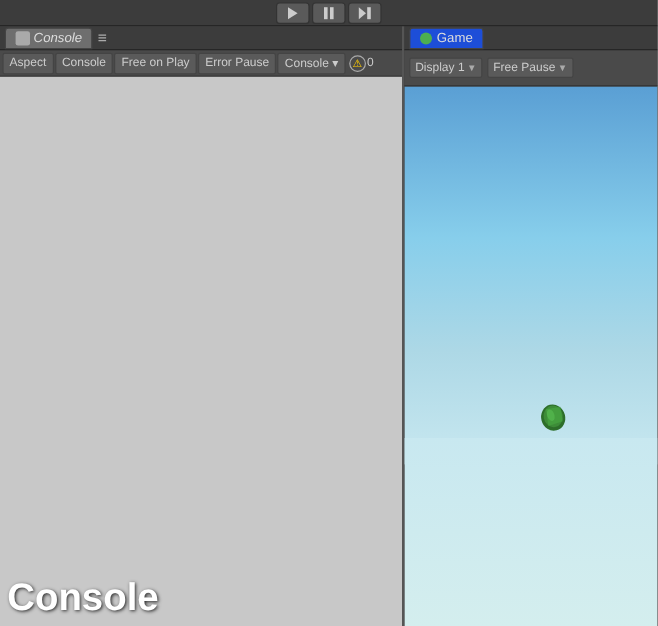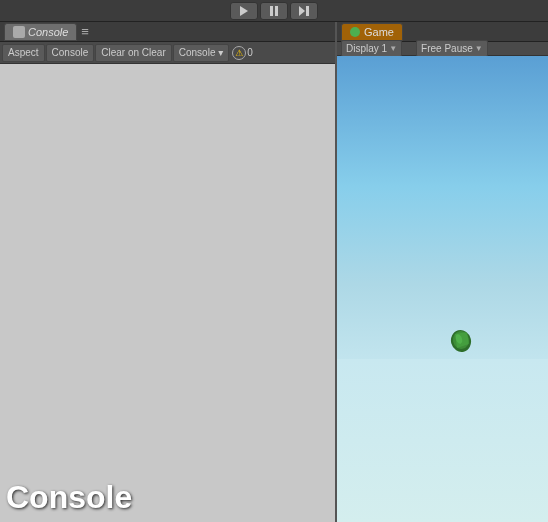--- a/index.html
+++ b/index.html
@@ -162,46 +162,46 @@
       background: #3c3c3c;
       display: flex;
       align-items: center;
       padding: 0 4px;
       border-bottom: 1px solid #222;
     }
 
     .game-tab {
       height: 18px;
       padding: 0 8px;
-      background: #a16207;
+      background: #1d4ed8;
       border: 1px solid #444;
       border-radius: 3px 3px 0 0;
       display: flex;
       align-items: center;
       cursor: pointer;
       color: #ddd;
       font-size: 11px;
     }
 
     .game-tab-icon {
       width: 10px;
       height: 10px;
       background: #4caf50;
       border-radius: 50%;
       margin-right: 4px;
       display: inline-block;
     }
 
     #game-toolbar {
-      height: 14px;
+      height: 30px;
       background: #4a4a4a;
       display: flex;
       align-items: center;
       padding: 0 4px;
-      gap: 14px;
+      gap: 4px;
       border-bottom: 1px solid #333;
     }
 
     .game-select {
       height: 17px;
       background: #5a5a5a;
       border: 1px solid #444;
       border-radius: 2px;
       color: #ccc;
       font-size: 10px;
@@ -283,21 +283,22 @@
       <div class="tab">
         <span class="tab-icon"></span>
         <span>Console</span>
       </div>
       <span class="tab-menu-icon" style="margin-left: 4px; color: #aaa; font-size: 13px;">≡</span>
     </div>
 
     <div id="console-toolbar">
       <div class="console-btn">Aspect</div>
       <div class="console-btn">Console</div>
-      <div class="console-btn">Clear on Clear</div>
+      <div class="console-btn">Free on Play</div>
+      <div class="console-btn">Error Pause</div>
       <div class="console-btn">Console ▾</div>
       <div class="console-btn-icon">
         <span>⚠</span>
       </div>
       <span style="font-size:10px; color:#ccc;">0</span>
     </div>
 
     <div id="console-content">
 
       <span id="chinar-text">Console</span>

